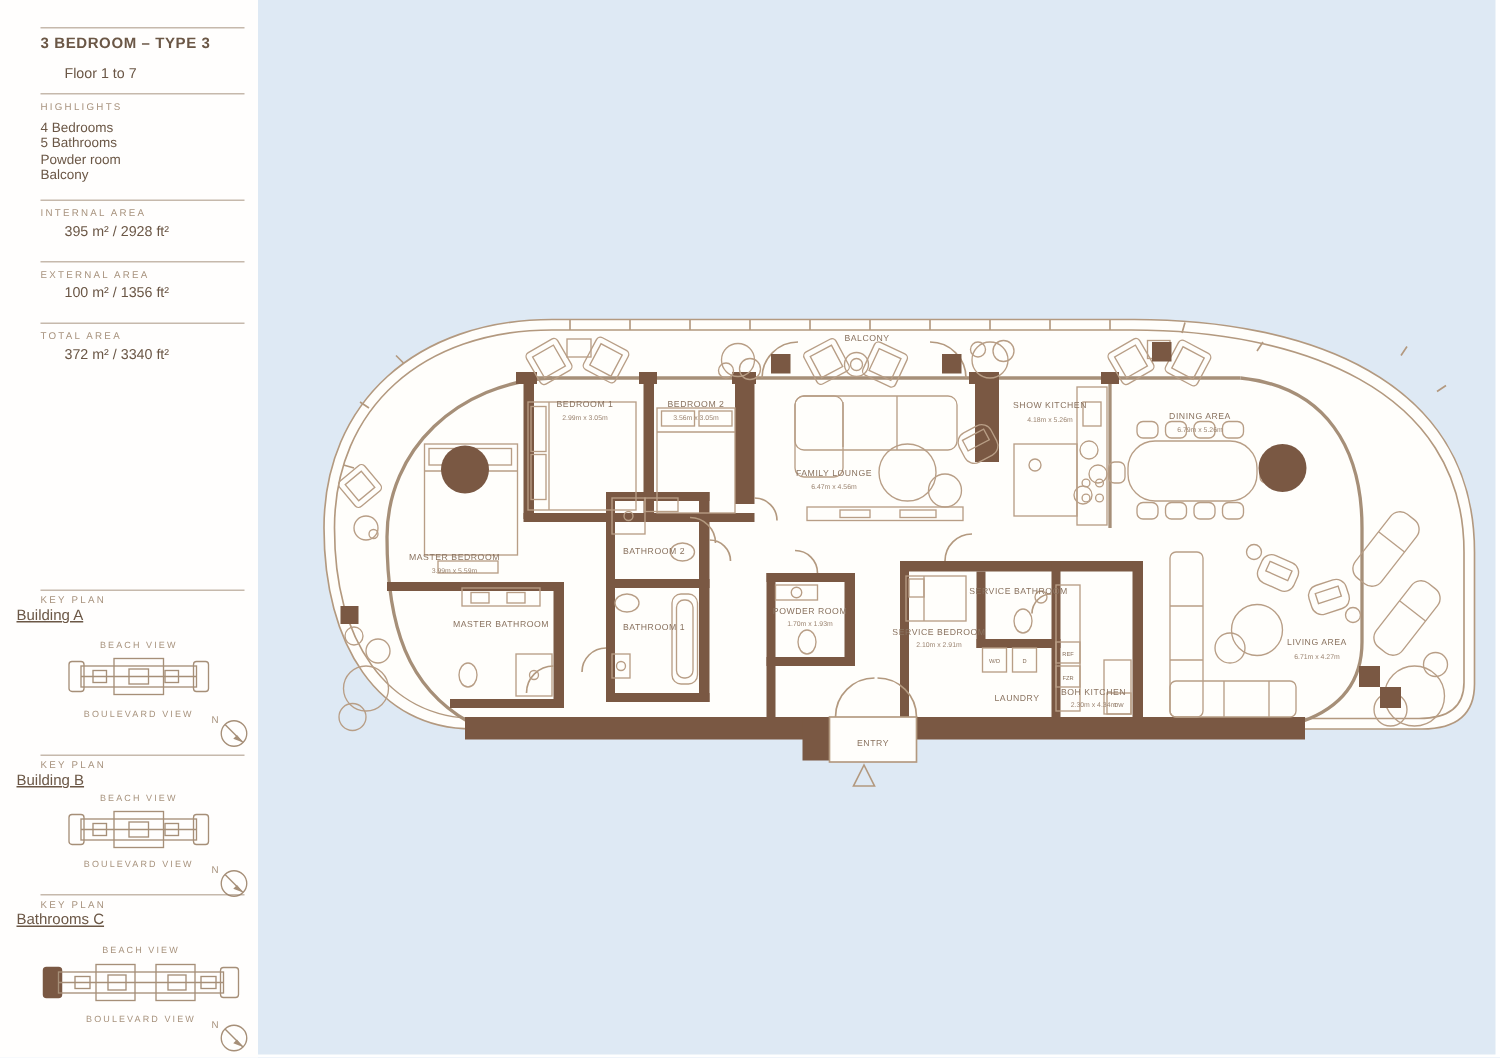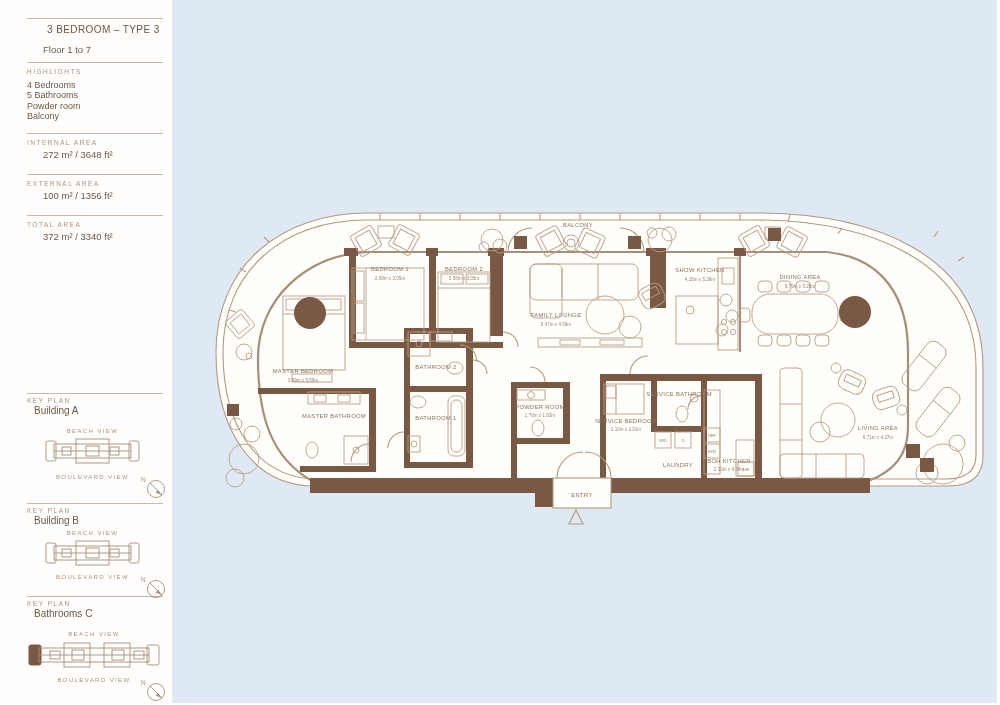--- a/index.html
+++ b/index.html
@@ -2,26 +2,26 @@
 <html><head>
 <meta charset="utf-8">
 <style>
   html,body{margin:0;padding:0}
   body{width:1000px;height:705px;position:relative;overflow:hidden;background:#ffffff;
        font-family:"Liberation Sans",sans-serif;}
   .blue-canvas{position:absolute;left:172px;top:0;width:825px;height:703px;background:#dee9f4;}
   .plan-svg{position:absolute;left:0;top:0;z-index:1;}
   .sidebar{position:absolute;left:0;top:0;width:172px;height:705px;background:#fffefd;z-index:2;}
   .rule{position:absolute;left:27px;width:136px;border-top:1px solid rgba(151,128,106,.55);}
-  .sb-title{position:absolute;left:27px;font-size:10px;font-weight:400;color:#6b5746;letter-spacing:.4px;margin-left:20px;}
+  .sb-title{position:absolute;left:27px;font-size:10px;font-weight:700;color:#6b5746;letter-spacing:.4px;}
   .sb-text{position:absolute;left:27px;font-size:9.5px;color:#6b5746;padding-left:16px;}
   .sb-label{position:absolute;left:27px;font-size:6.5px;letter-spacing:1.5px;color:#a8937e;}
   .sb-list{position:absolute;left:27px;font-size:9px;color:#6b5746;line-height:10.3px;}
   .view-label{position:absolute;font-size:6px;letter-spacing:1.4px;color:#a8937e;text-align:center;}
-  .bld-name{position:absolute;left:34px;font-size:10px;color:#6b5746;}
+  .bld-name{position:absolute;left:11px;font-size:10px;color:#6b5746;text-decoration:underline;}
   .kp-svg{position:absolute;}
   .compass{position:absolute;}
   
   .thin{fill:none;stroke:#b3997f;stroke-width:1.1}
   .glaz2{fill:none;stroke:#a68f78;stroke-width:2.2}
   .wf{fill:#7a5843;stroke:none}
   .furn{fill:none;stroke:#b89e86;stroke-width:.9}
   .kp{fill:none;stroke:#a68f78;stroke-width:.9}
   .rn{font-size:5.8px;fill:#8a7360;text-anchor:middle;letter-spacing:.35px}
   .rd{font-size:4.6px;fill:#9d8673;text-anchor:middle}
@@ -329,21 +329,21 @@
   <div class="sb-label" style="top:68px">HIGHLIGHTS</div>
   <div class="sb-list" style="top:80px">
     <div>4 Bedrooms</div>
     <div>5 Bathrooms</div>
     <div>Powder room</div>
     <div>Balcony</div>
   </div>
 
   <div class="rule" style="top:133px"></div>
   <div class="sb-label" style="top:139px">INTERNAL AREA</div>
-  <div class="sb-text" style="top:149px">272 m² / 3648 ft²</div>
+  <div class="sb-text" style="top:149px">395 m² / 2928 ft²</div>
 
   <div class="rule" style="top:174px"></div>
   <div class="sb-label" style="top:180px">EXTERNAL AREA</div>
   <div class="sb-text" style="top:190px">100 m² / 1356 ft²</div>
 
   <div class="rule" style="top:215px"></div>
   <div class="sb-label" style="top:221px">TOTAL AREA</div>
   <div class="sb-text" style="top:231px">372 m² / 3340 ft²</div>
 
   <div class="rule" style="top:393px"></div>

